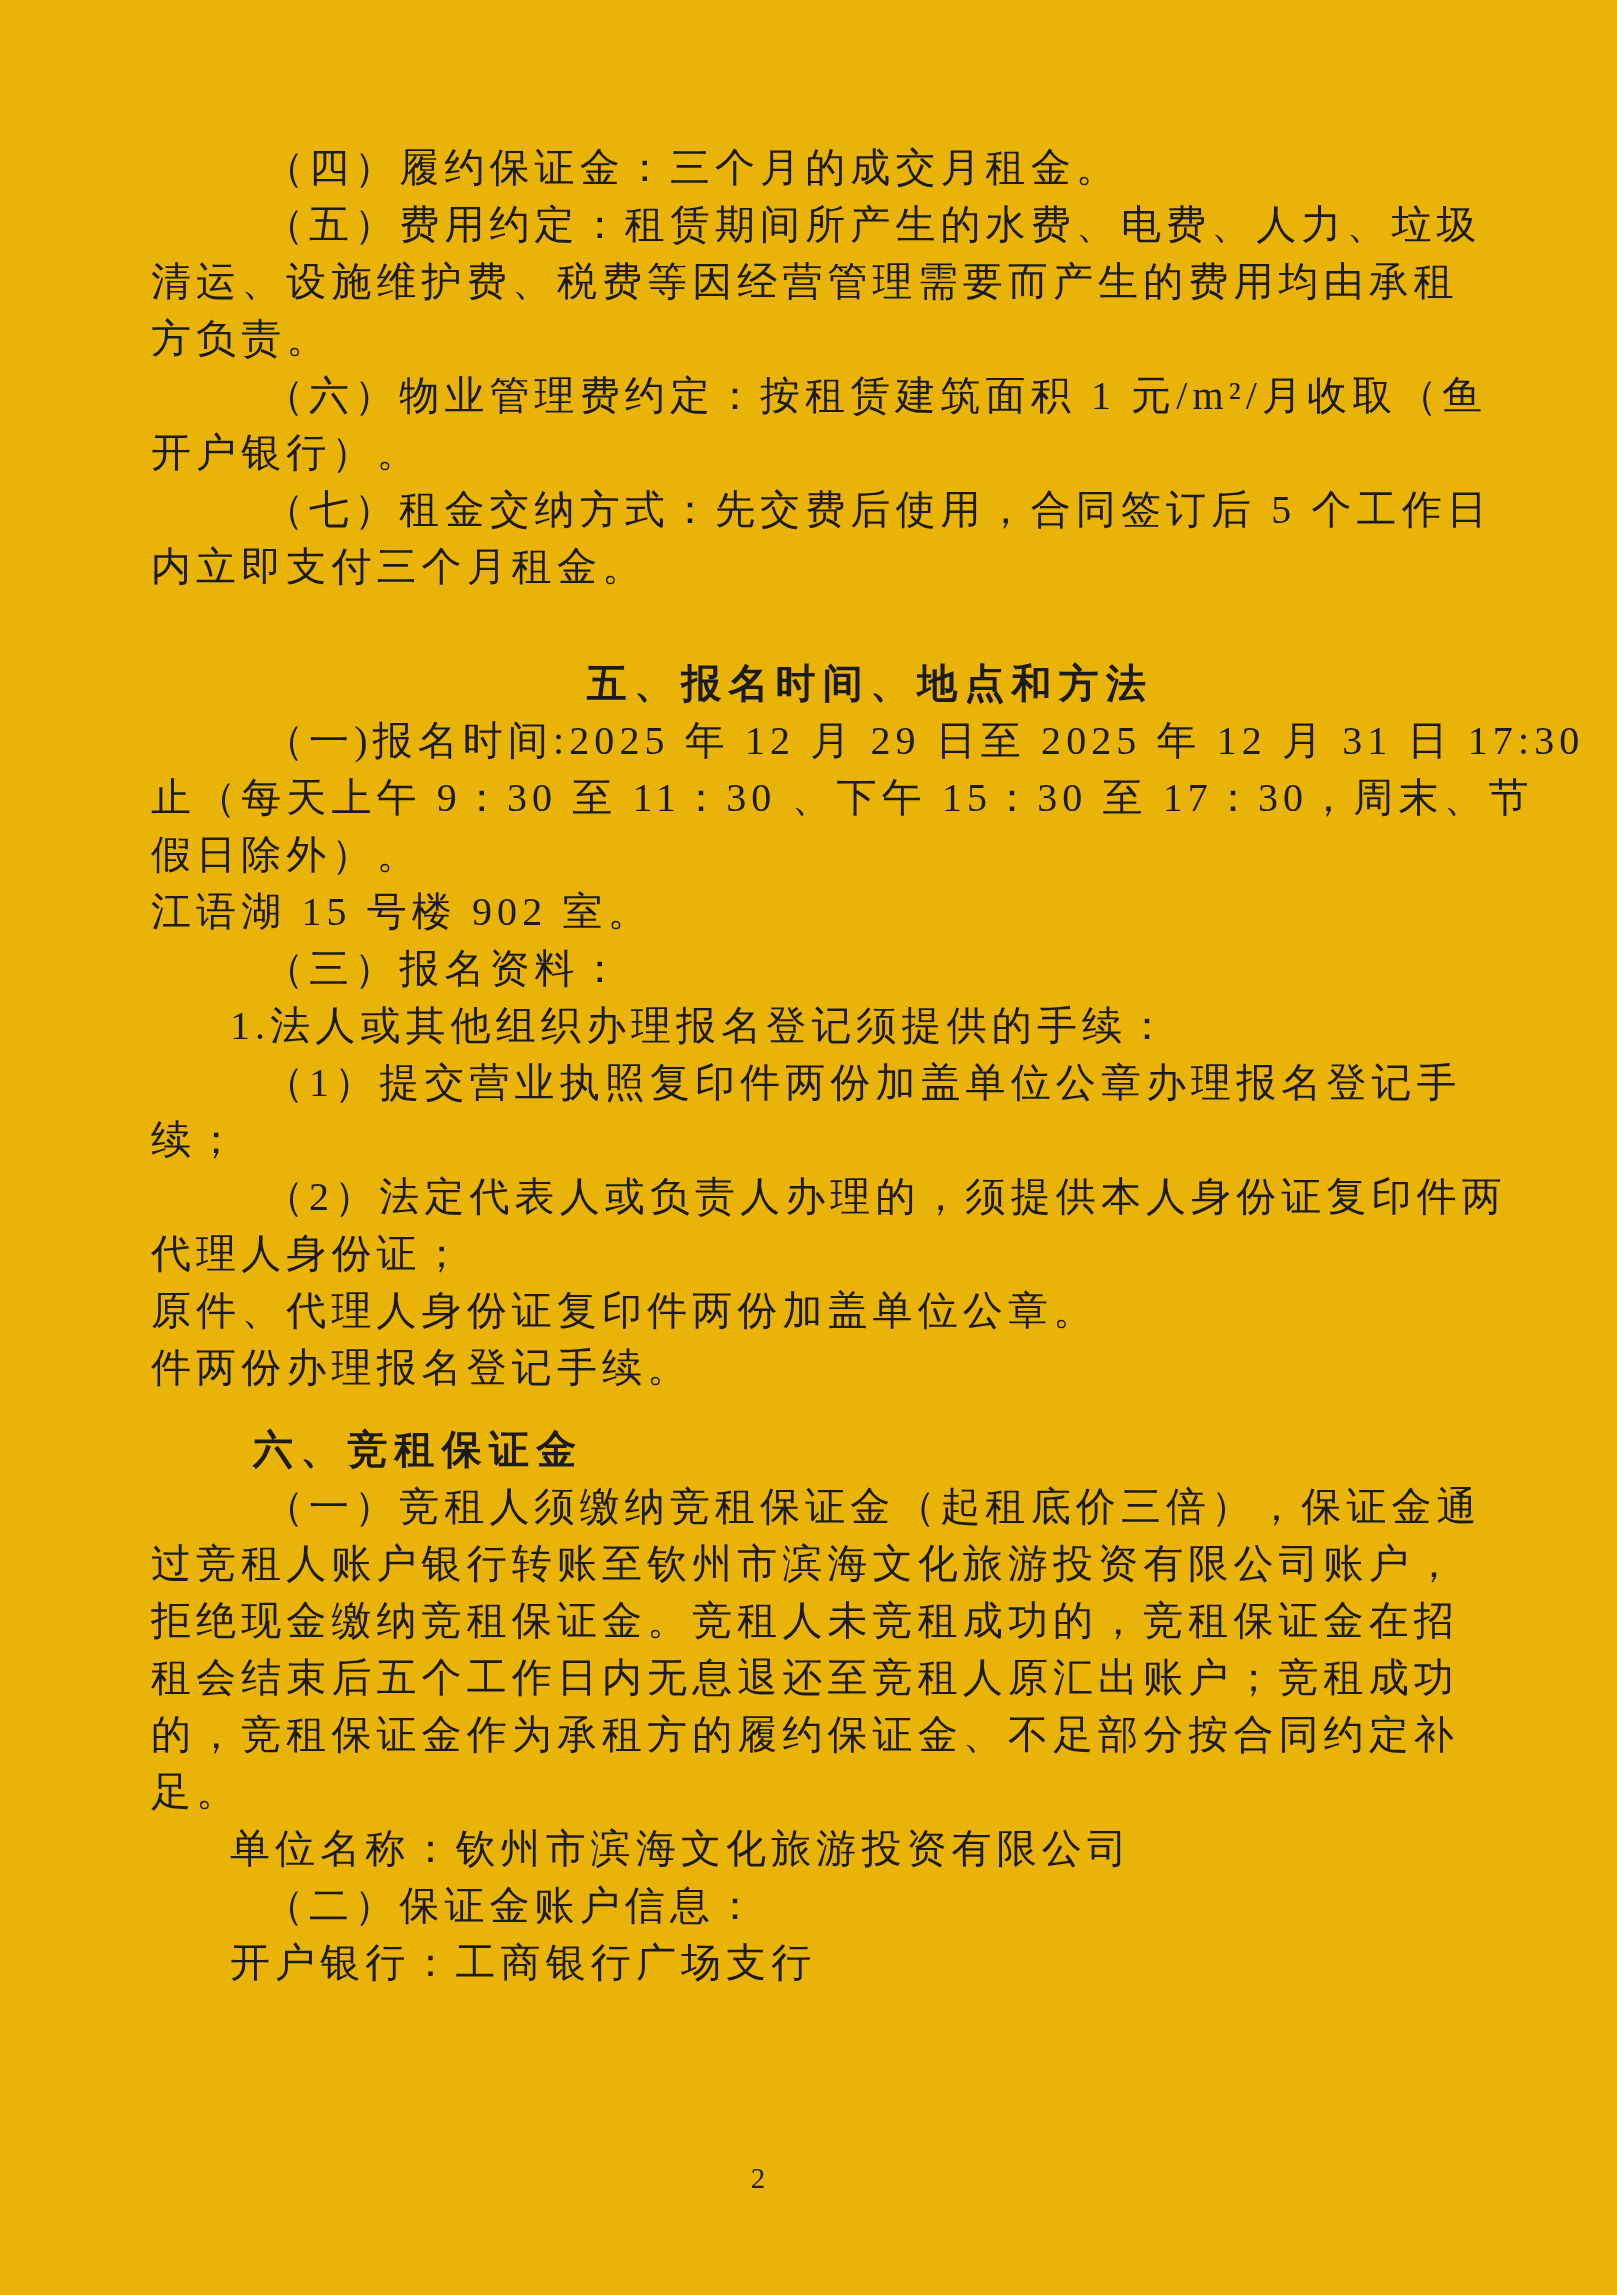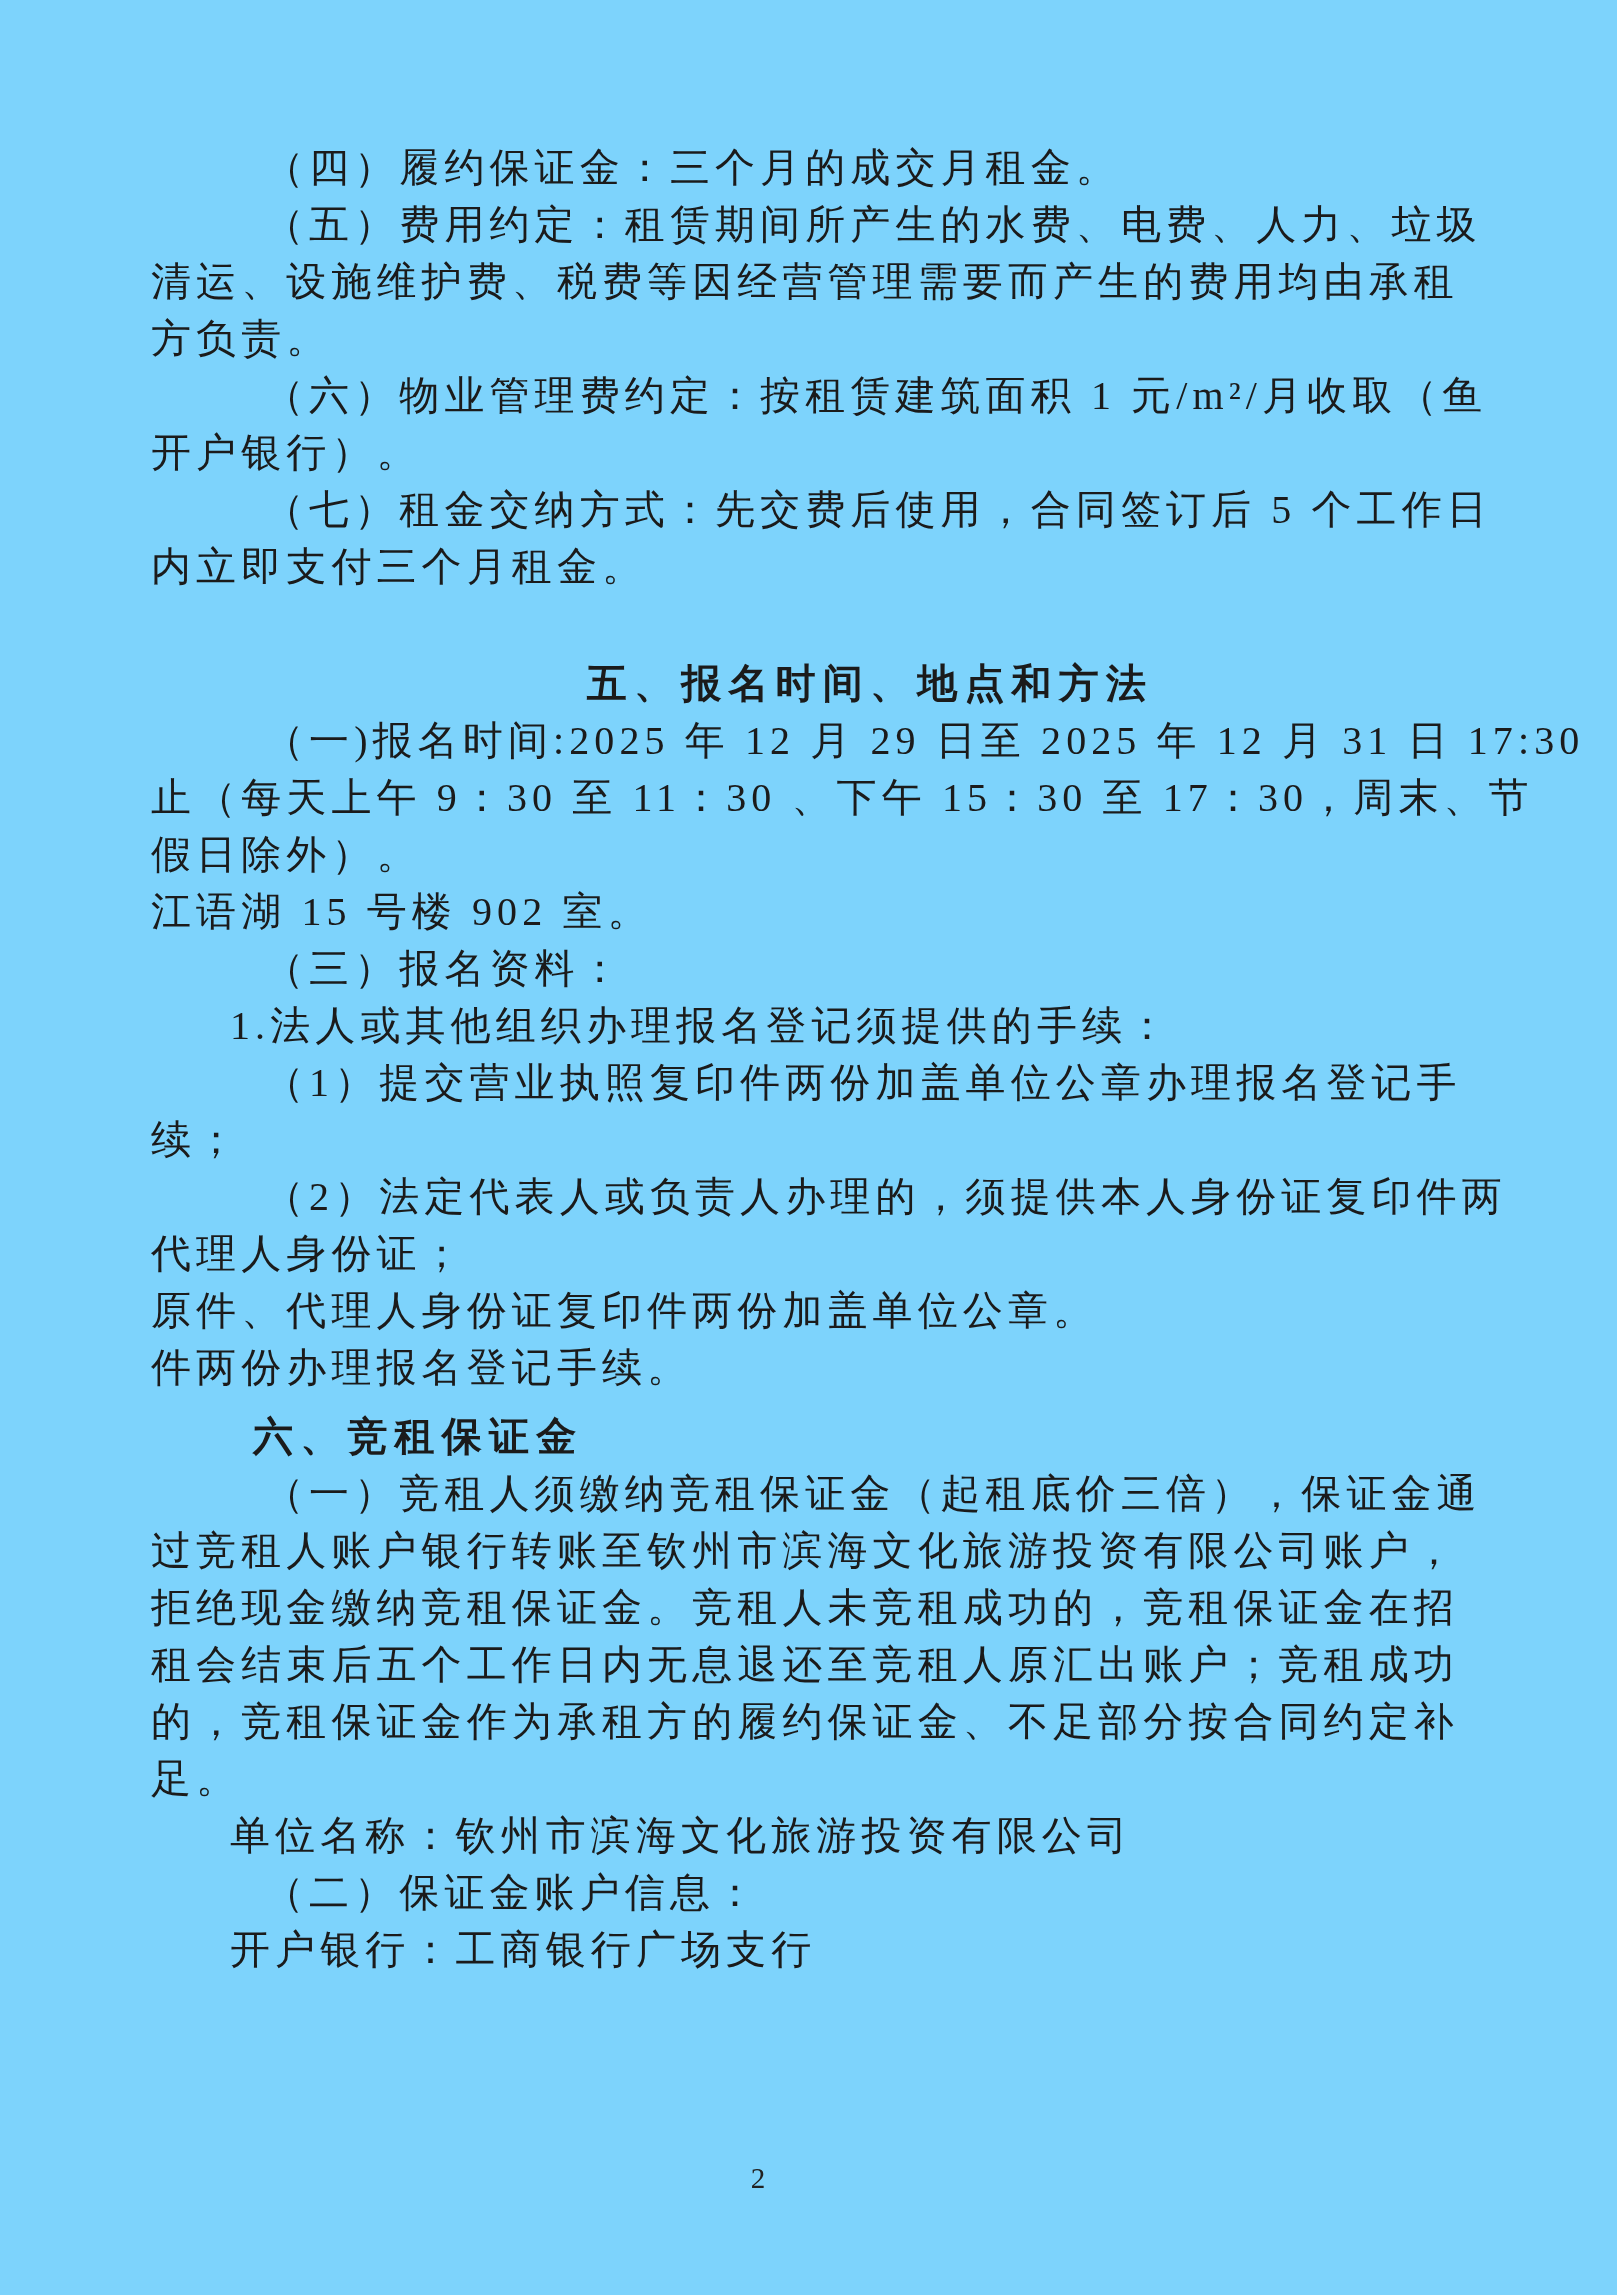--- a/index.html
+++ b/index.html
@@ -4,21 +4,21 @@
 <style>
   html, body {
     margin: 0;
     padding: 0;
     background: #ffffff;
   }
   .page {
     position: relative;
     width: 1617px;
     height: 2295px;
-    background: #7dd3fc;
+    background: #eab308;
     font-family: "Liberation Serif", "DejaVu Serif", serif;
     color: #1b1b1b;
     overflow: hidden;
   }
   .text-block {
     position: absolute;
     left: 151px;
     top: 139px;
     width: 1336px;
   }
@@ -30,21 +30,21 @@
     font-weight: 400;
   }
   .line.indent-para { padding-left: 113px; }
   .line.indent-num  { padding-left: 79px; }
   .line.heading {
     font-weight: 700;
     padding-left: 102px;
     letter-spacing: 7.2px;
   }
   .line.gap-large { margin-top: 60px; text-align: center; }
-  .line.gap-small { margin-top: 12px; }
+  .line.gap-small { margin-top: 25px; }
   .page-number {
     position: absolute;
     left: 717px;
     top: 2162px;
     width: 82px;
     text-align: center;
     font-size: 29px;
     color: #222222;
   }
 </style>

